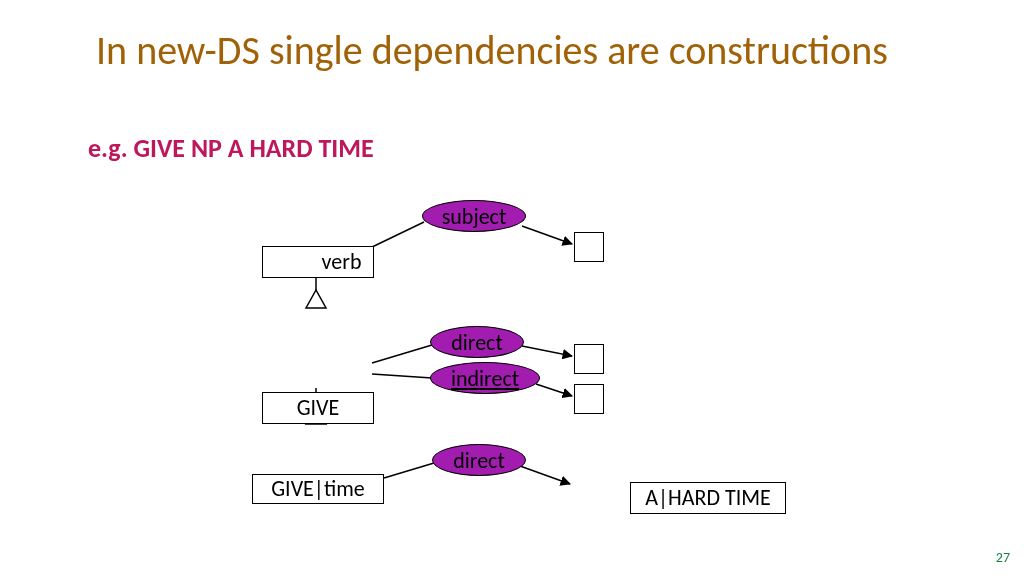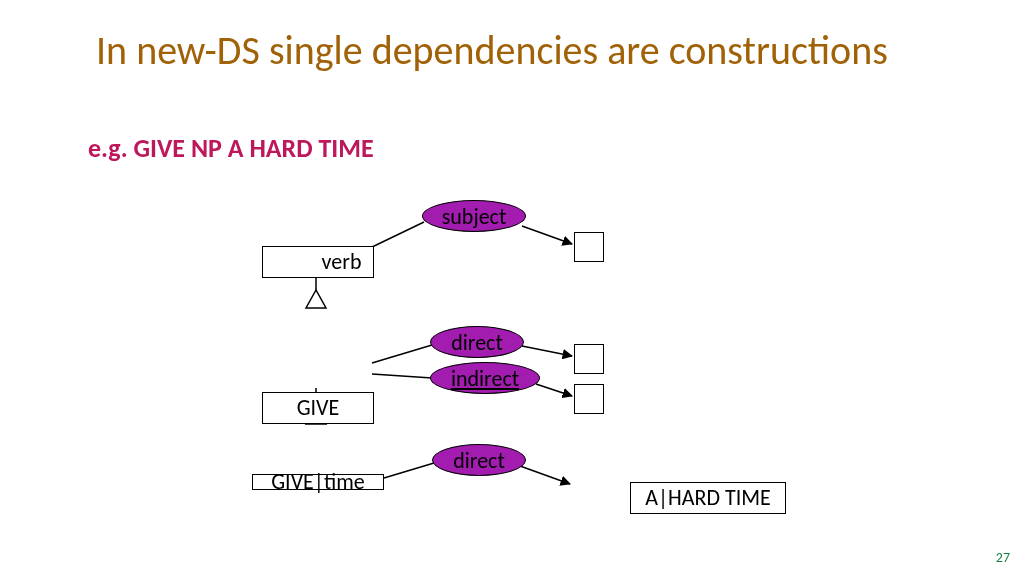--- a/index.html
+++ b/index.html
@@ -119,19 +119,19 @@
     <div class="box" style="left:262px; top:246px; width:112px; height:32px;padding-left:47px;">verb</div>
     <div class="ellipse" style="left:422px; top:200px; width:104px; height:32px;">subject</div>
     <div class="box" style="left:574px; top:232px; width:30px; height:30px;"></div>
 
     <div class="box" style="left:262px; top:356px; width:112px; height:32px;margin-top:36px;">GIVE</div>
     <div class="ellipse" style="left:430px; top:326px; width:94px; height:32px;">direct</div>
     <div class="ellipse" style="left:430px; top:362px; width:110px; height:32px;text-decoration:underline;">indirect</div>
     <div class="box" style="left:574px; top:344px; width:30px; height:30px;"></div>
     <div class="box" style="left:574px; top:384px; width:30px; height:30px;"></div>
 
-    <div class="box" style="left:252px; top:474px; width:132px; height:16px;">GIVE|time</div>
+    <div class="box" style="left:252px; top:474px; width:132px; height:30px;">GIVE|time</div>
     <div class="ellipse" style="left:432px; top:444px; width:94px; height:32px;">direct</div>
     <div class="box" style="left:630px; top:474px; width:156px; height:32px;margin-top:8px;">A|HARD TIME</div>
 
   </div>
 
 </div>
 
 </body></html>

